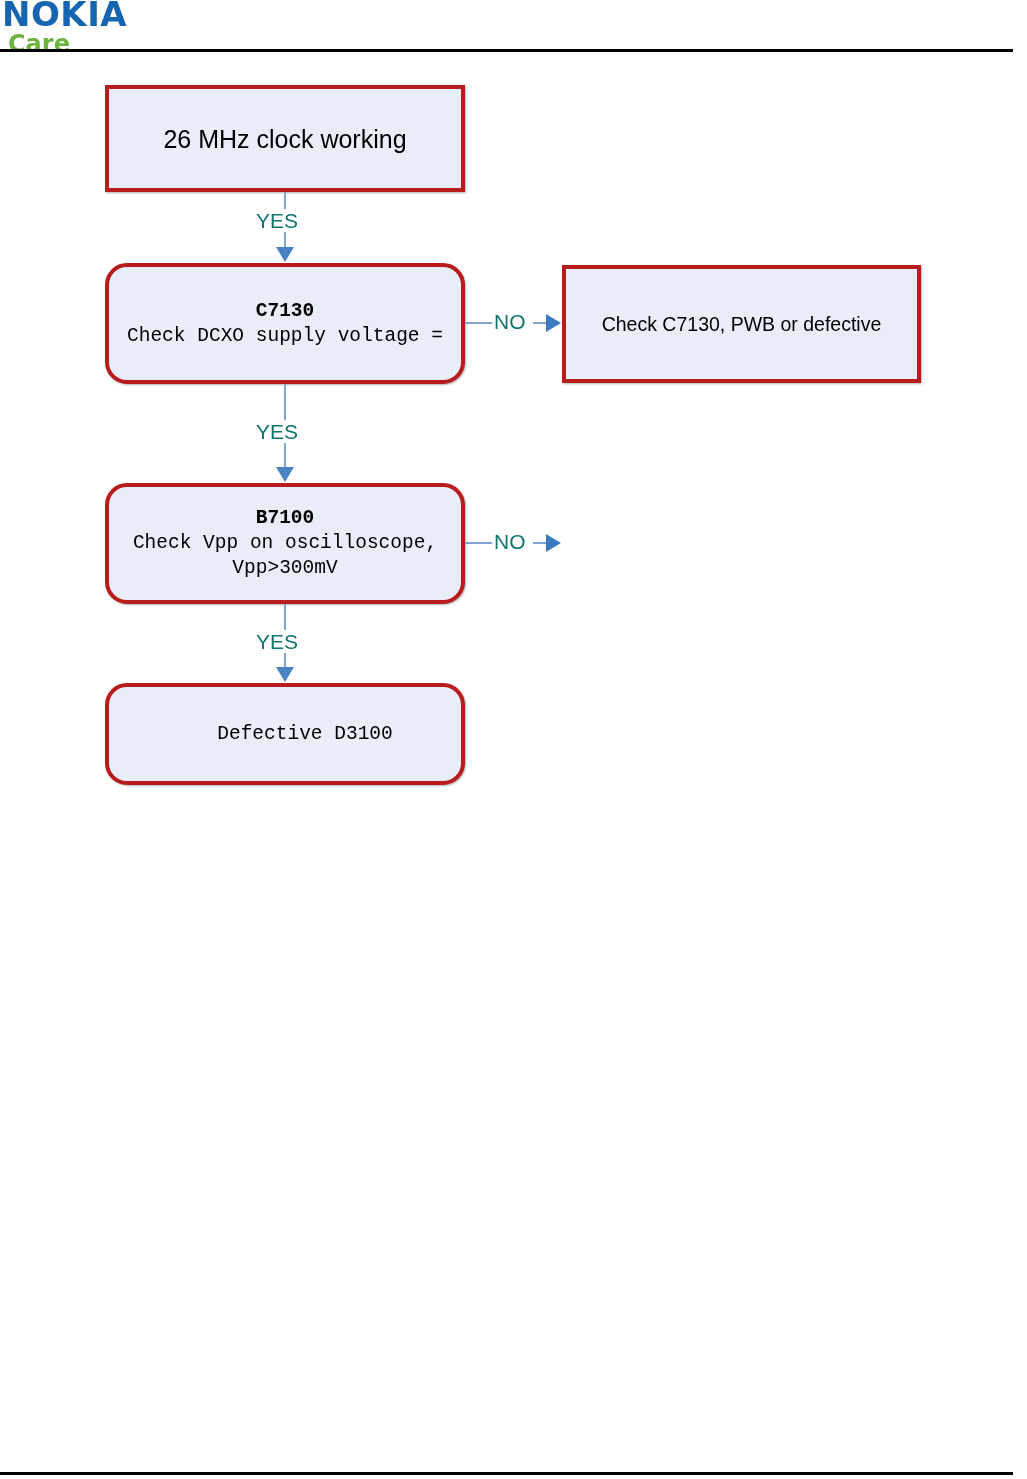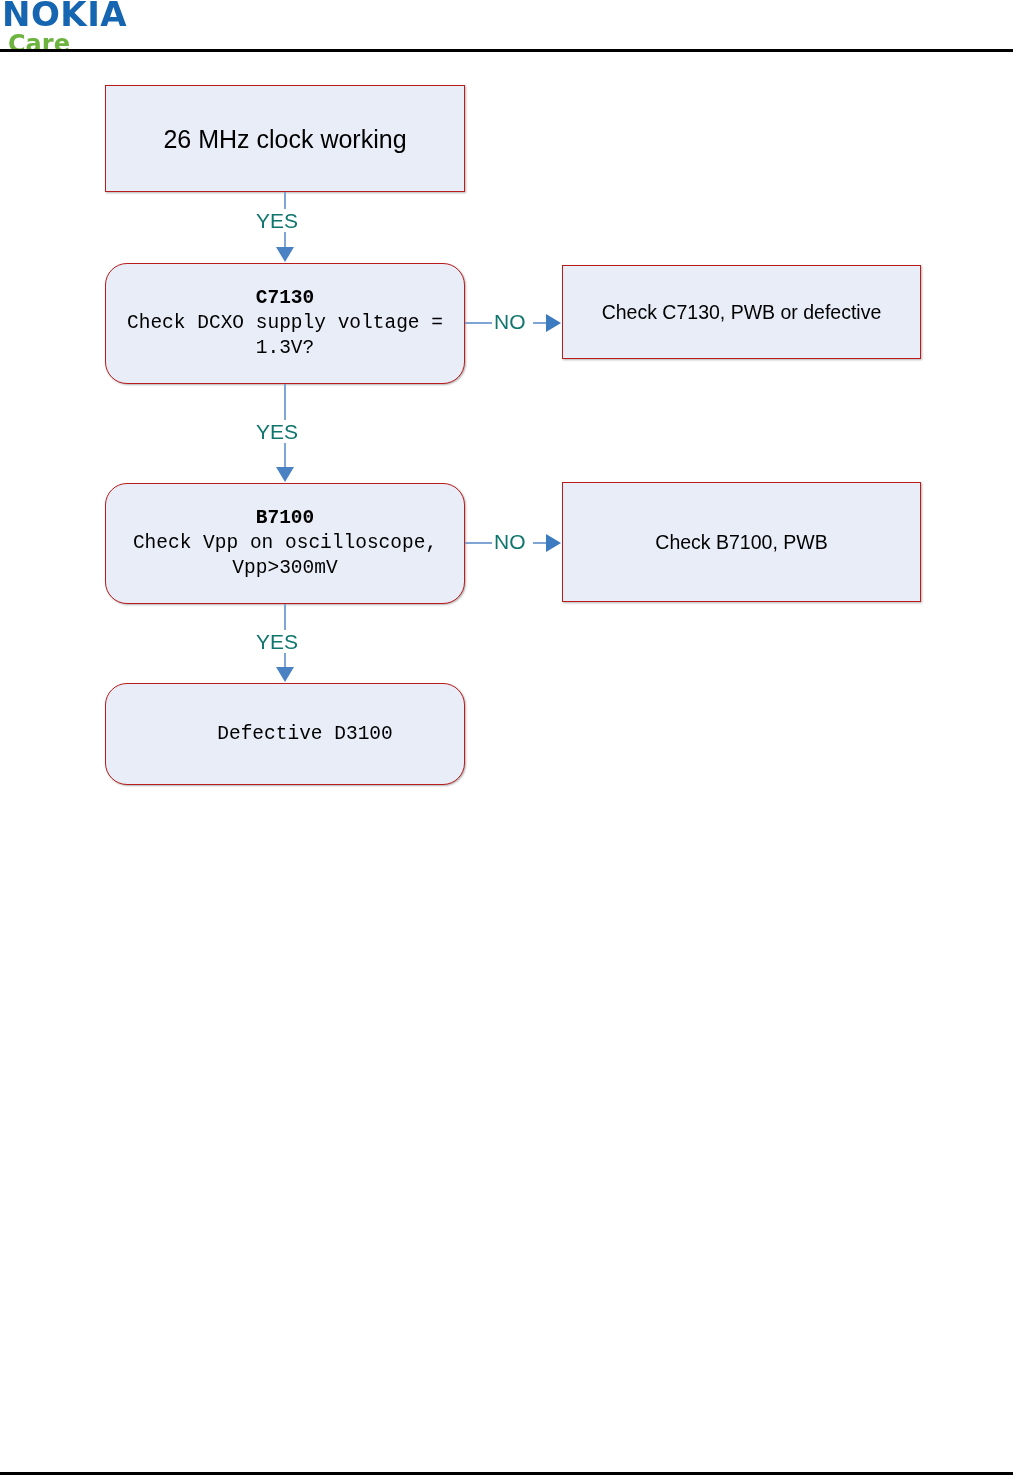--- a/index.html
+++ b/index.html
@@ -75,21 +75,21 @@
     left: 0;
     top: 0;
     width: 1027px;
     height: 900px;
   }
 
   .node {
     position: absolute;
     box-sizing: border-box;
     background: #E8EDF7;
-    border: 1px solid #b91c1c;
+    border: 4px solid #b91c1c;
     display: flex;
     align-items: center;
     justify-content: center;
     text-align: center;
     font-family: "Liberation Sans", sans-serif;
     color: #000000;
     box-shadow: 1px 1px 2px rgba(0,0,0,0.30);
   }
   .node.rounded {
     border-radius: 22px;
@@ -113,21 +113,21 @@
   
   #node-start {
     left: 105px; top: 85px; width: 360px; height: 107px;
     font-size: 25px;
   }
   #node-c7130 {
     left: 105px; top: 263px; width: 360px; height: 121px;
     font-size: 19.5px;
   }
   #node-c7130-no {
-    left: 562px; top: 265px; width: 359px; height: 94px;
+    left: 562px; top: 265px; width: 359px; height: 118px;
     font-size: 19.5px;
   }
   #node-b7100 {
     left: 105px; top: 483px; width: 360px; height: 121px;
     font-size: 19.5px;
     justify-content: flex-end;
   }
   #node-b7100-no {
     left: 562px; top: 482px; width: 359px; height: 120px;
     font-size: 19.5px;
@@ -221,21 +221,20 @@
     </div>
 
     <div class="conn-line-v" id="edge1-line"></div>
     <div class="arrow-down" id="edge1-arrow"></div>
     <div class="edge-label" id="edge1-label">YES</div>
 
     <div class="node rounded" id="node-c7130">
       <div class="node-text">
         <span class="title-line">C7130</span>
         <span class="body-line">Check DCXO supply voltage =</span>
-        <span class="body-line">1.3V?</span>
       </div>
     </div>
 
     <div class="conn-line-h" id="edgeno1-line"></div>
     <div class="edge-label" id="edgeno1-label">NO</div>
     <div class="conn-line-h" id="edgeno1-line2"></div>
     <div class="arrow-right" id="edgeno1-arrow"></div>
 
     <div class="node" id="node-c7130-no">
       <div class="node-text">
@@ -253,25 +252,20 @@
         <span class="body-line">Check Vpp on oscilloscope,</span>
         <span class="body-line">Vpp&gt;300mV</span>
       </div>
     </div>
 
     <div class="conn-line-h" id="edgeno2-line"></div>
     <div class="edge-label" id="edgeno2-label">NO</div>
     <div class="conn-line-h" id="edgeno2-line2"></div>
     <div class="arrow-right" id="edgeno2-arrow"></div>
 
-    <div class="node" id="node-b7100-no">
-      <div class="node-text">
-        <span class="body-line">Check B7100, PWB</span>
-      </div>
-    </div>
 
     <div class="conn-line-v" id="edge3-line"></div>
     <div class="arrow-down" id="edge3-arrow"></div>
     <div class="edge-label" id="edge3-label">YES</div>
 
     <div class="node rounded" id="node-defective">
       <div class="node-text">
         <span class="body-line">Defective D3100</span>
       </div>
     </div>

